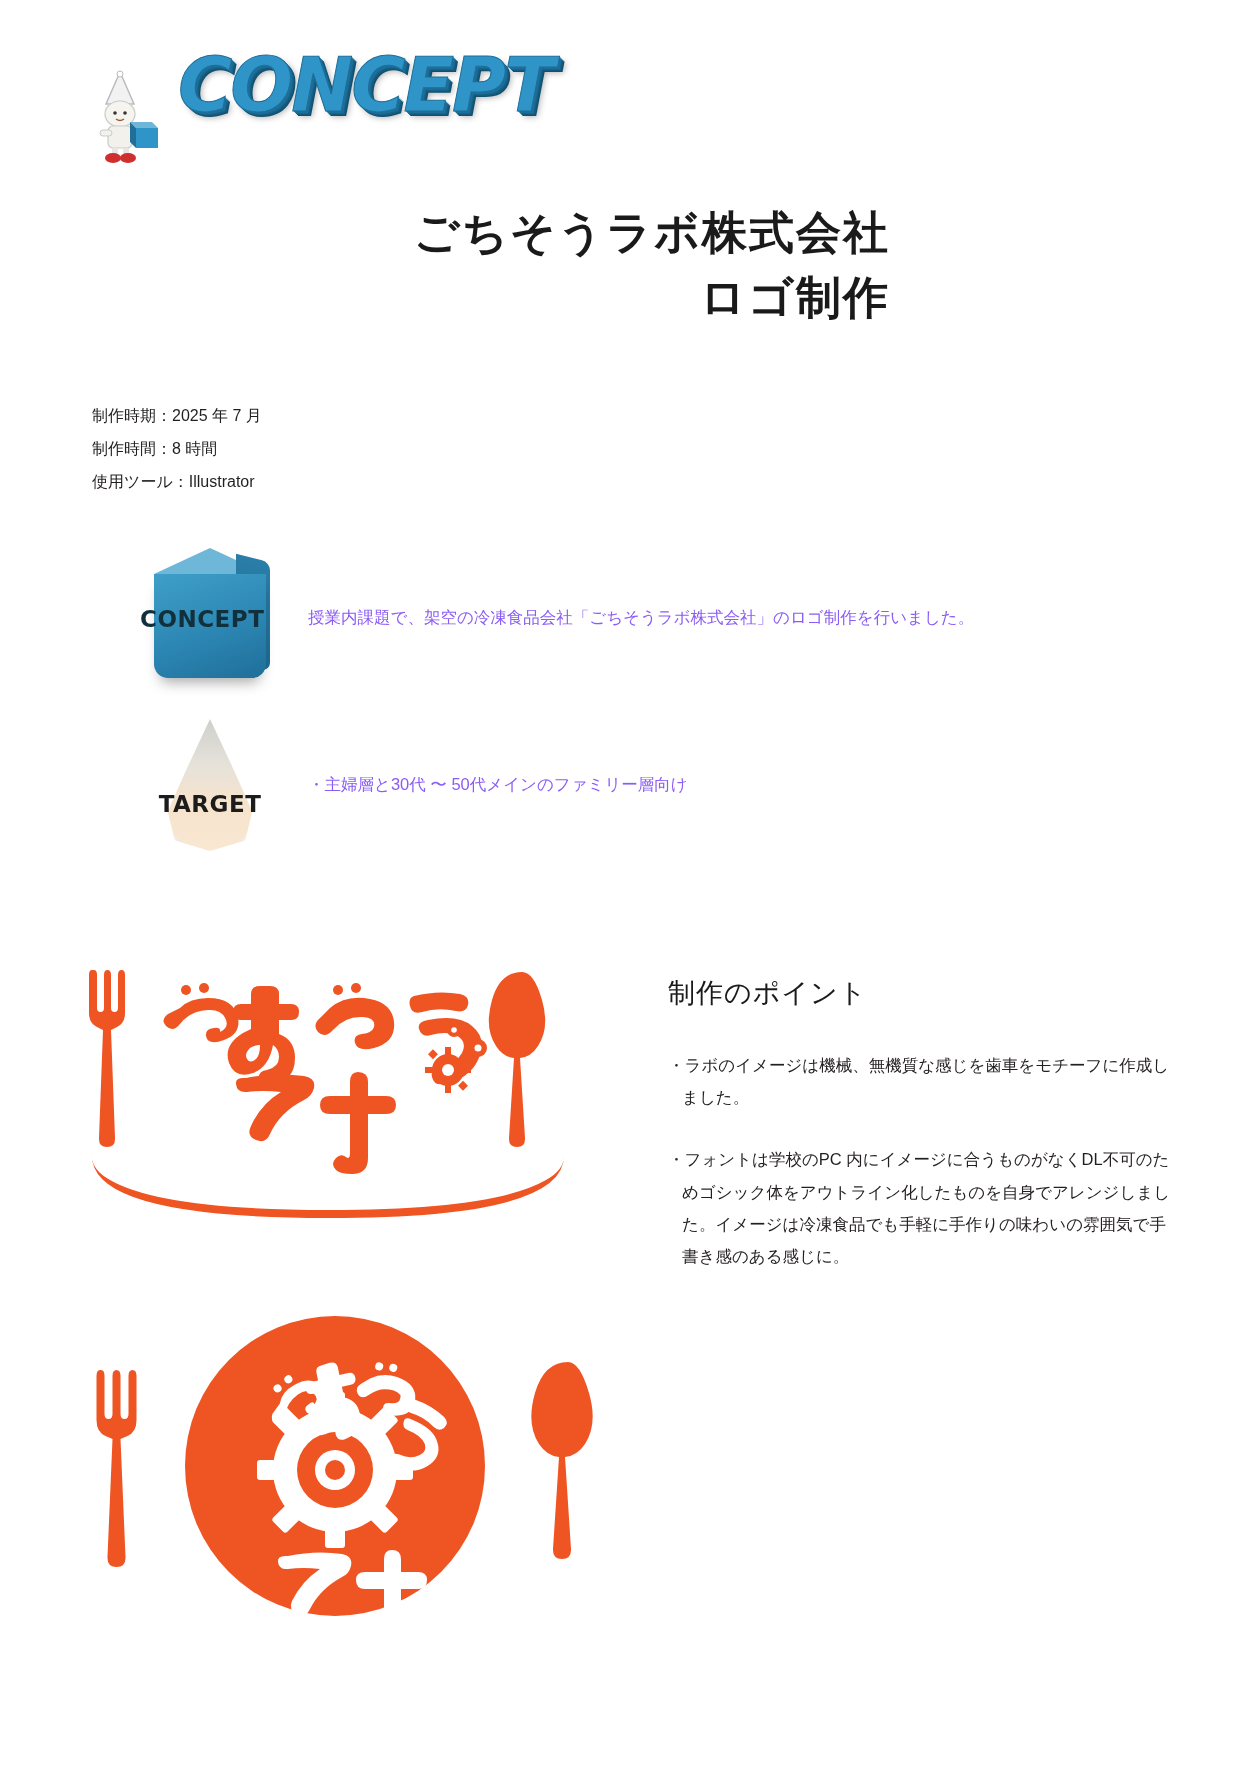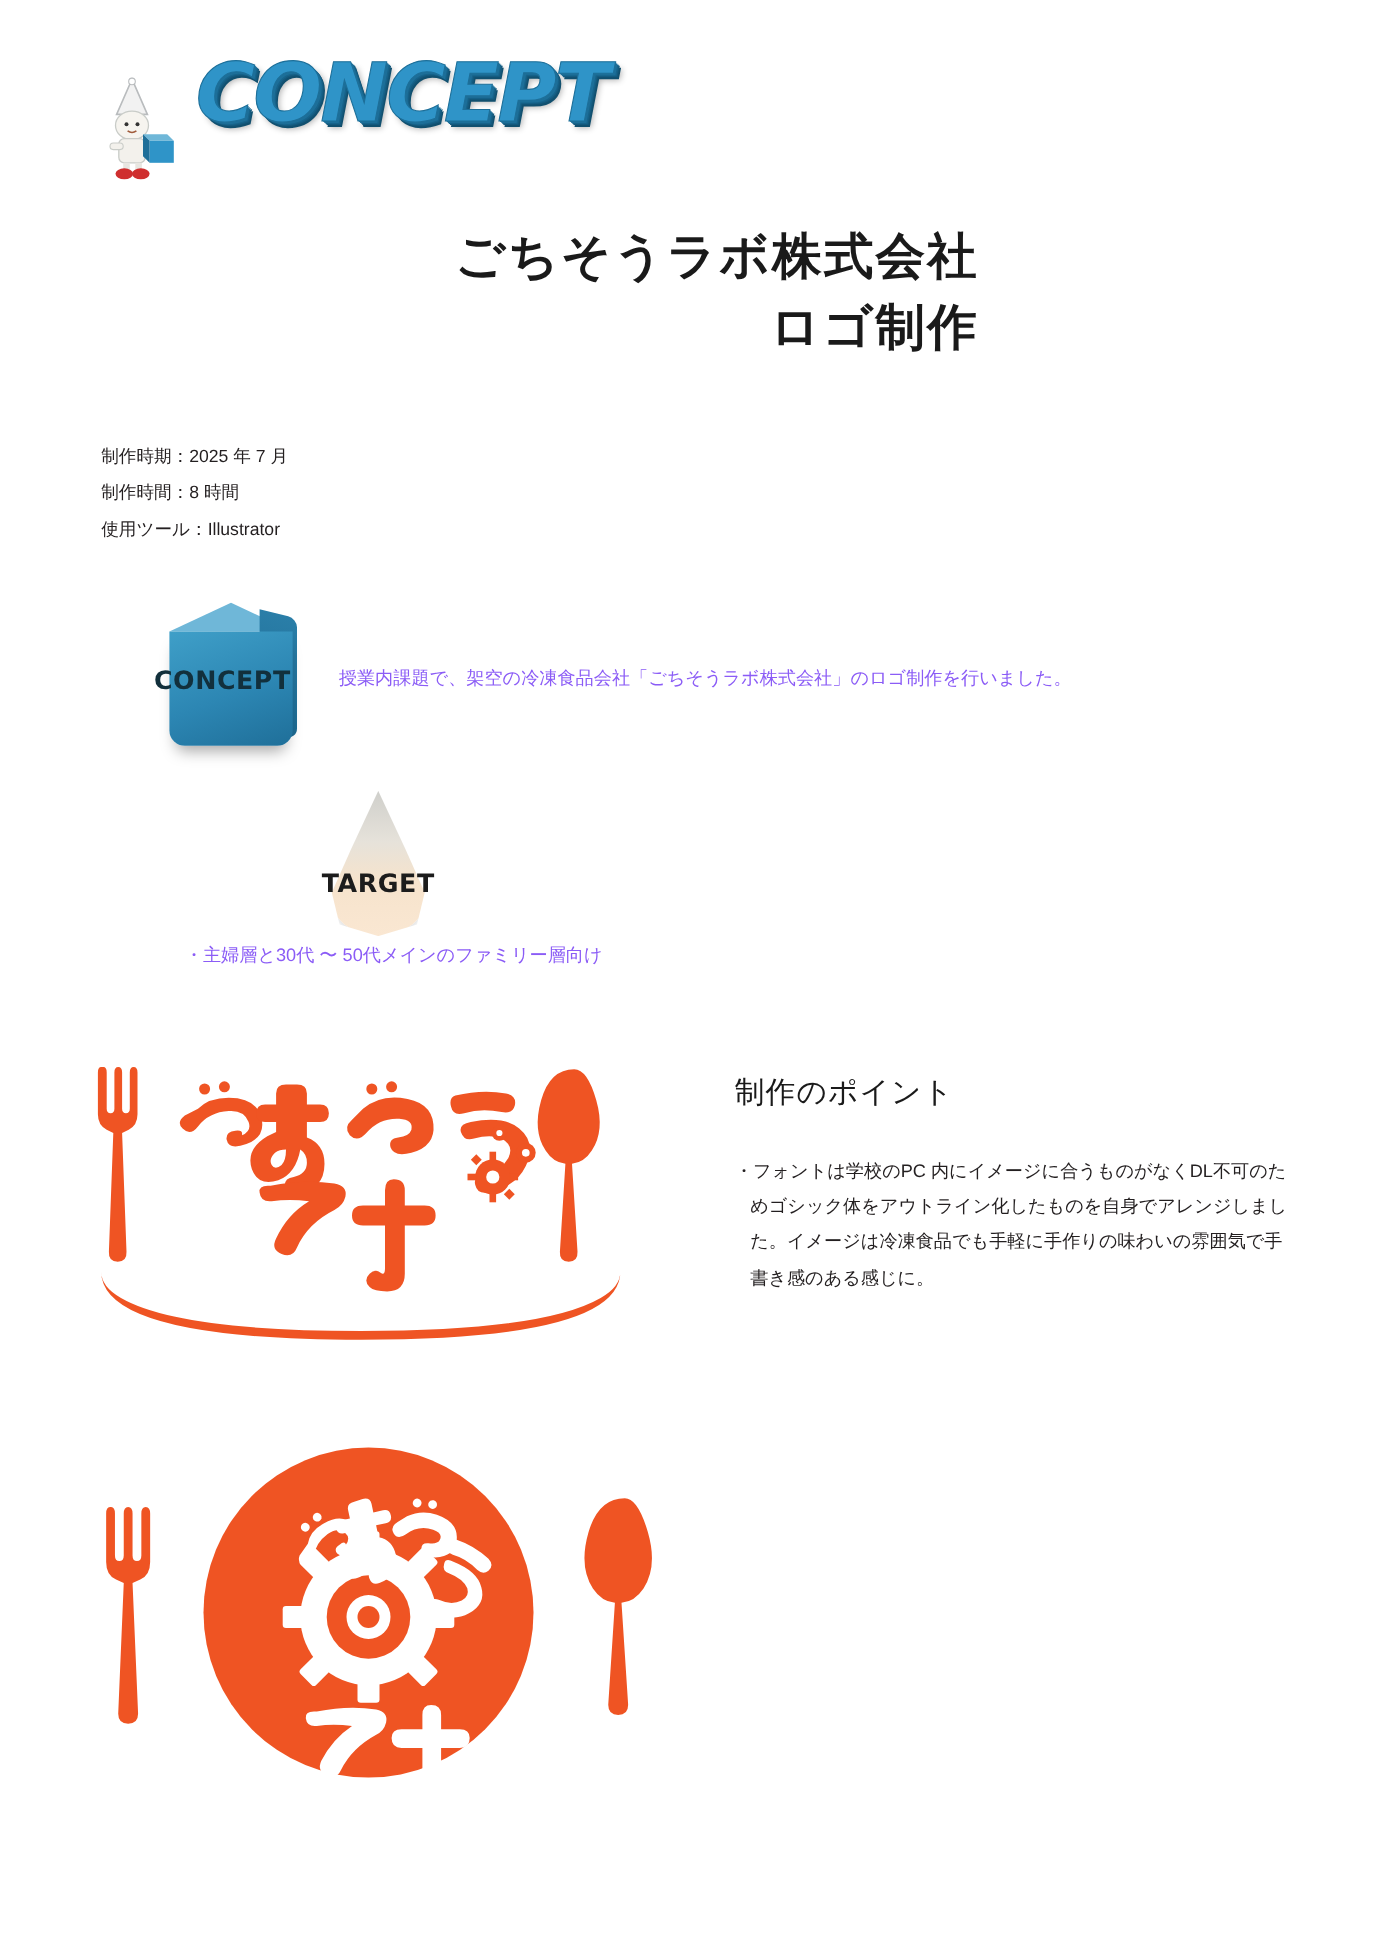--- a/index.html
+++ b/index.html
@@ -82,21 +82,21 @@
     color: #231f20;
   }
 
   
   .icon-row {
     position: absolute;
     display: flex;
     align-items: center;
   }
   #concept-row { left: 140px; top: 548px; }
-  #target-row  { left: 140px; top: 715px; flex-direction: column; }
+  #target-row  { left: 140px; top: 715px; }
 
   .cube {
     position: relative;
     width: 140px;
     height: 140px;
     flex: 0 0 140px;
   }
   .cube .face-top {
     position: absolute;
     left: 14px; top: 0;
@@ -367,14 +367,15 @@
       <g fill="#ffffff" transform="translate(212,250)">
         <path d="M6 6 q28 -6 54 -2 q11 2 9 12 q-2 8 -9 11 q-22 12 -32 32 q-4 9 -13 5 q-9 -4 -5 -13 q10 -20 28 -32 q-17 -2 -32 0 q-9 1 -10 -7 q-1 -7 10 -6 z"></path>
         <path d="M110 0 q9 0 9 9 l0 13 l17 0 q9 0 9 8 q0 9 -9 9 l-17 0 l0 41 q0 15 -15 15 q-11 0 -15 -4 q-5 -6 0 -11 q5 -5 9 -1 q4 3 4 -4 l0 -36 l-19 0 q-9 0 -9 -9 q0 -8 9 -8 l19 0 l0 -13 q0 -9 8 -9 z"></path>
       </g>
     </g>
   </svg>
 </div>
 
 <div class="points">
   <div class="points-title">制作のポイント</div>
+  <div class="point-item">・ラボのイメージは機械、無機質な感じを歯車をモチーフに作成しました。</div>
   <div class="point-item">・フォントは学校のPC 内にイメージに合うものがなくDL不可のためゴシック体をアウトライン化したものを自身でアレンジしました。イメージは冷凍食品でも手軽に手作りの味わいの雰囲気で手書き感のある感じに。</div>
 </div>
 
 </body></html>

